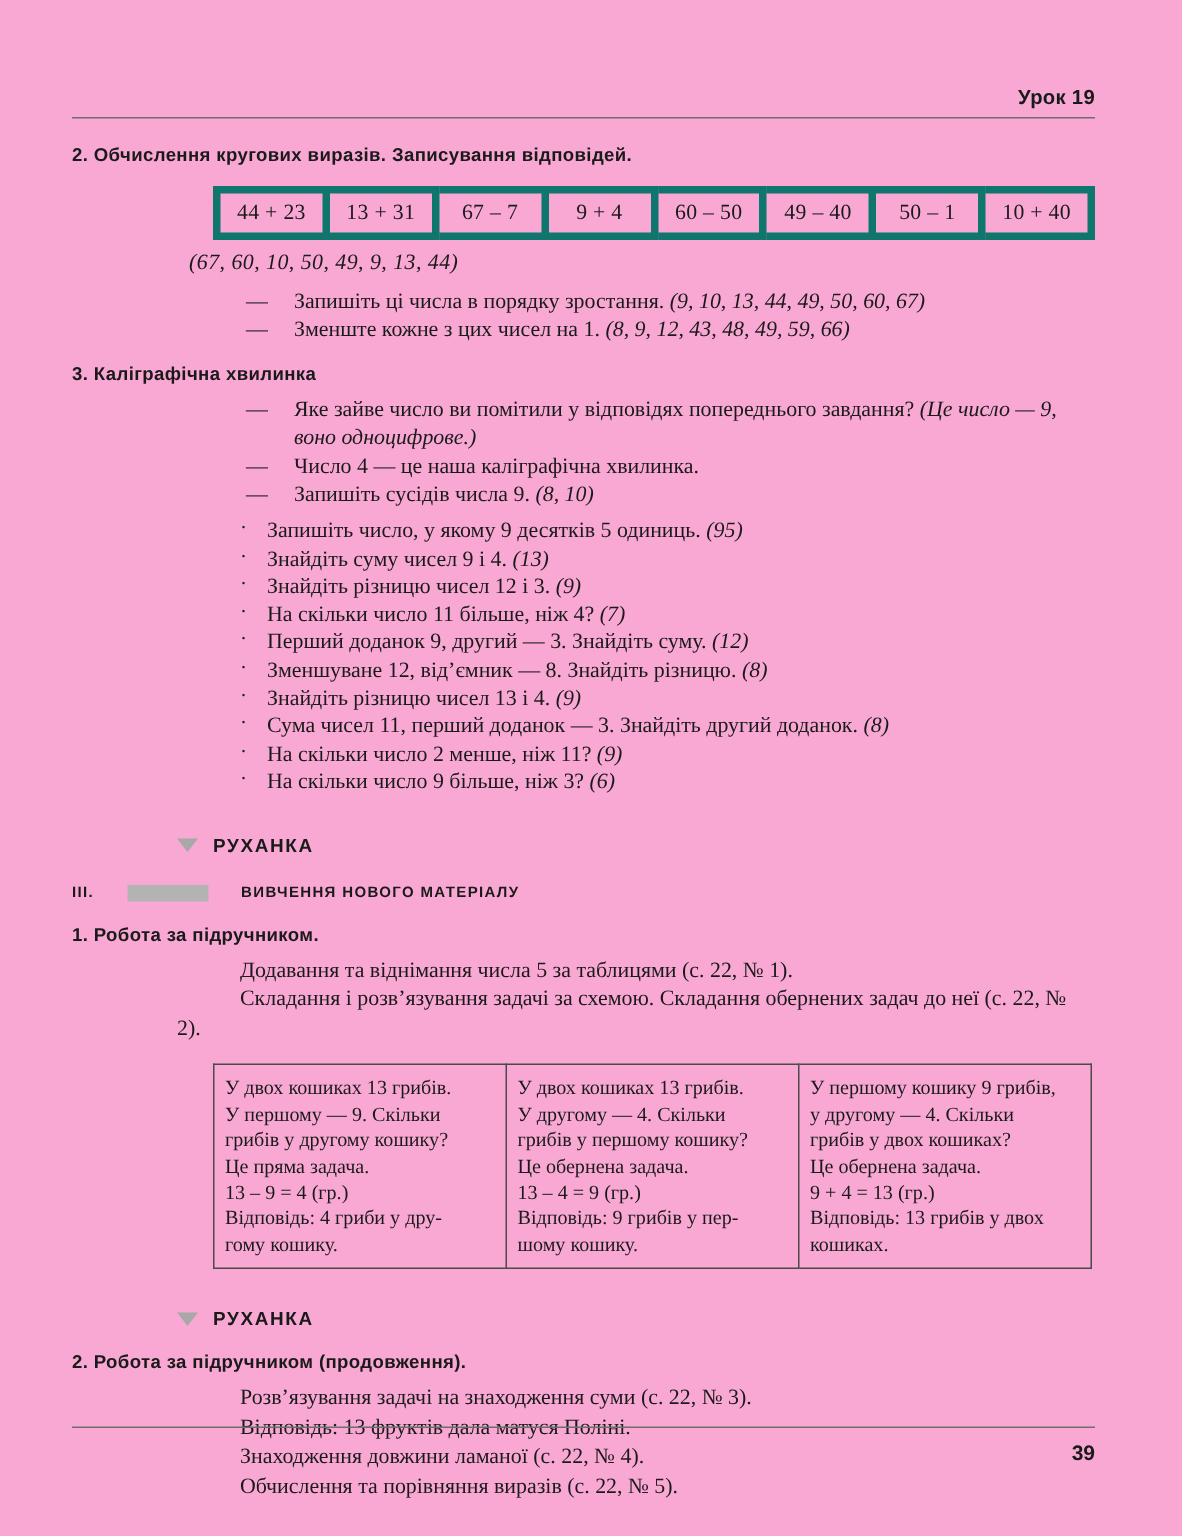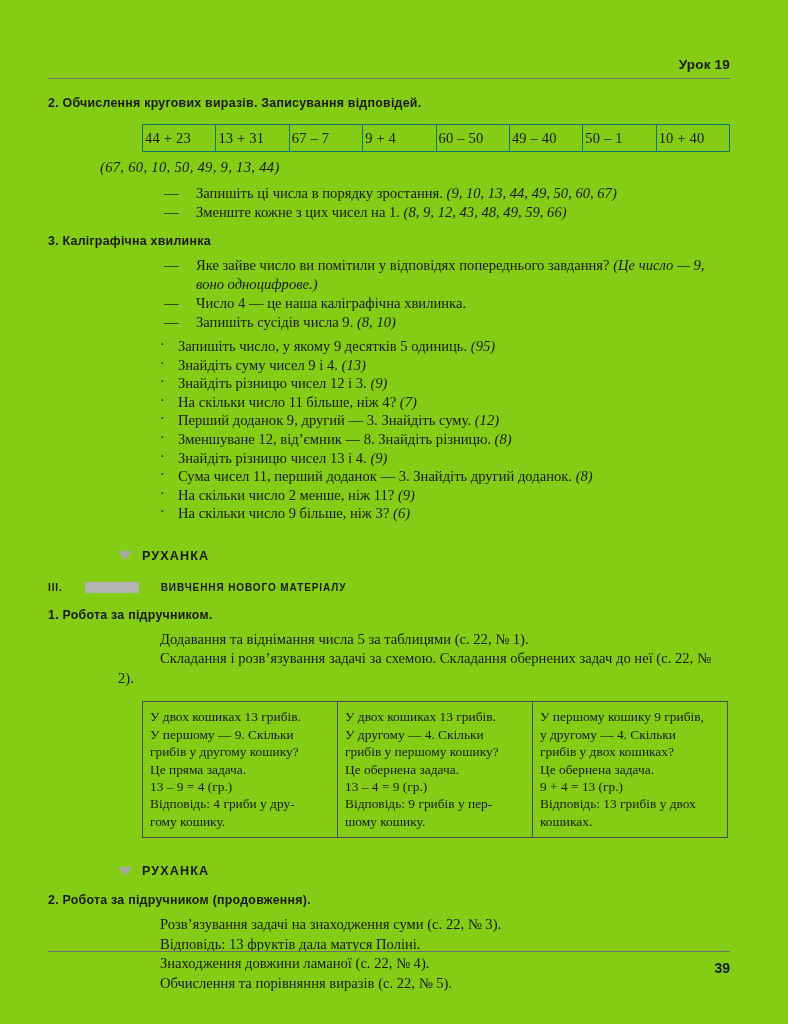--- a/index.html
+++ b/index.html
@@ -8,21 +8,21 @@
     background: #ffffff;
   }
   body {
     font-family: "Liberation Serif", serif;
     color: #1a1a1a;
   }
   .page {
     position: relative;
     width: 788px;
     height: 1024px;
-    background: #84cc16;
+    background: #f9a8d4;
     overflow: hidden;
     box-sizing: border-box;
   }
 
   
   .runhead {
     position: absolute;
     top: 57px;
     right: 58px;
     font-family: "Liberation Sans", sans-serif;
@@ -96,31 +96,32 @@
   }
 
   
   .expr-table {
     margin: 14px 0 0 94px;
     border-collapse: collapse;
     table-layout: fixed;
     width: 588px;
   }
   .expr-table td {
-    border: 1px solid #0f766e;
+    border: 5px solid #0f766e;
     height: 26px;
+    text-align: center;
     vertical-align: middle;
     font-family: "Liberation Serif", serif;
     font-size: 14.5px;
     letter-spacing: 0.2px;
     padding: 0 2px;
   }
 
   .answers-line {
-    margin: 7px 0 0 52px;
+    margin: 7px 0 0 78px;
     font-style: italic;
     font-size: 14.6px;
     letter-spacing: 0.3px;
   }
 
   
   .dash-list {
     list-style: none;
     margin: 8px 0 0 0;
     padding: 0;

